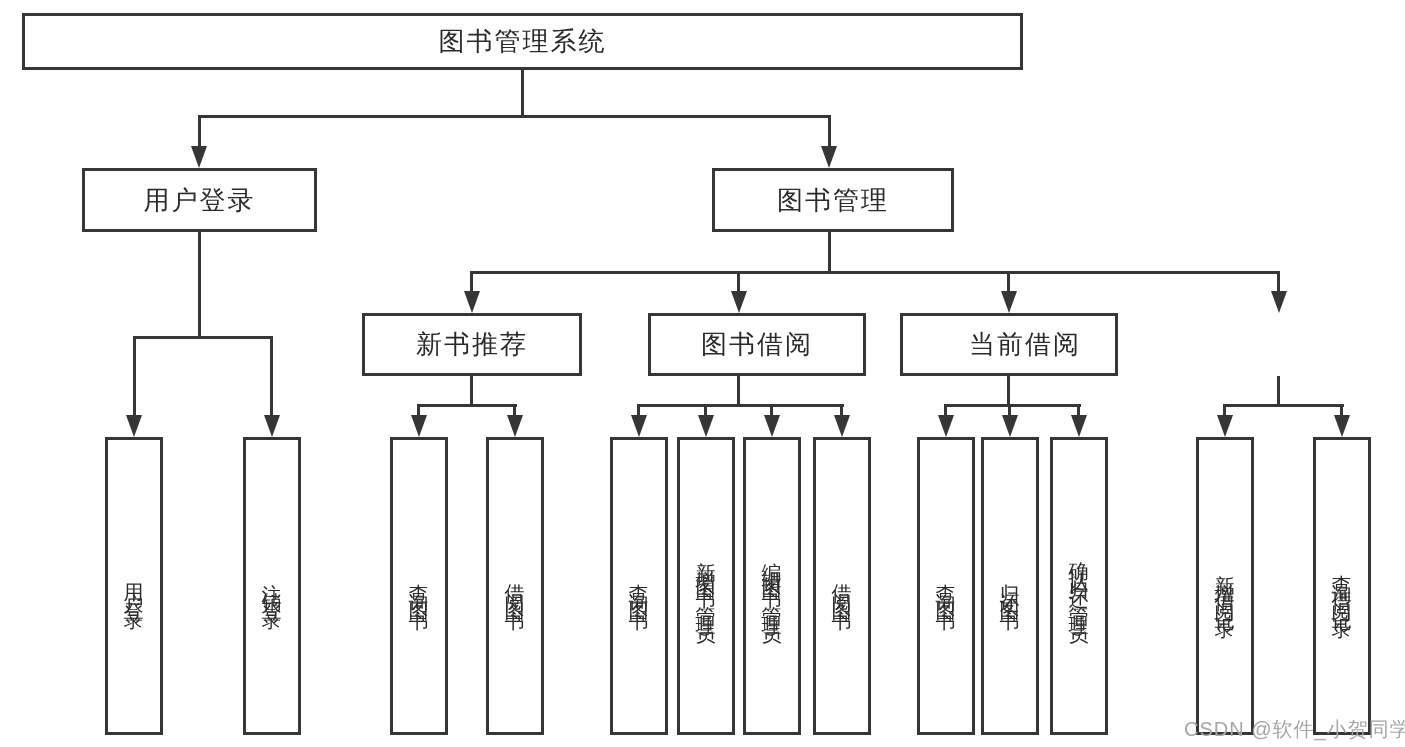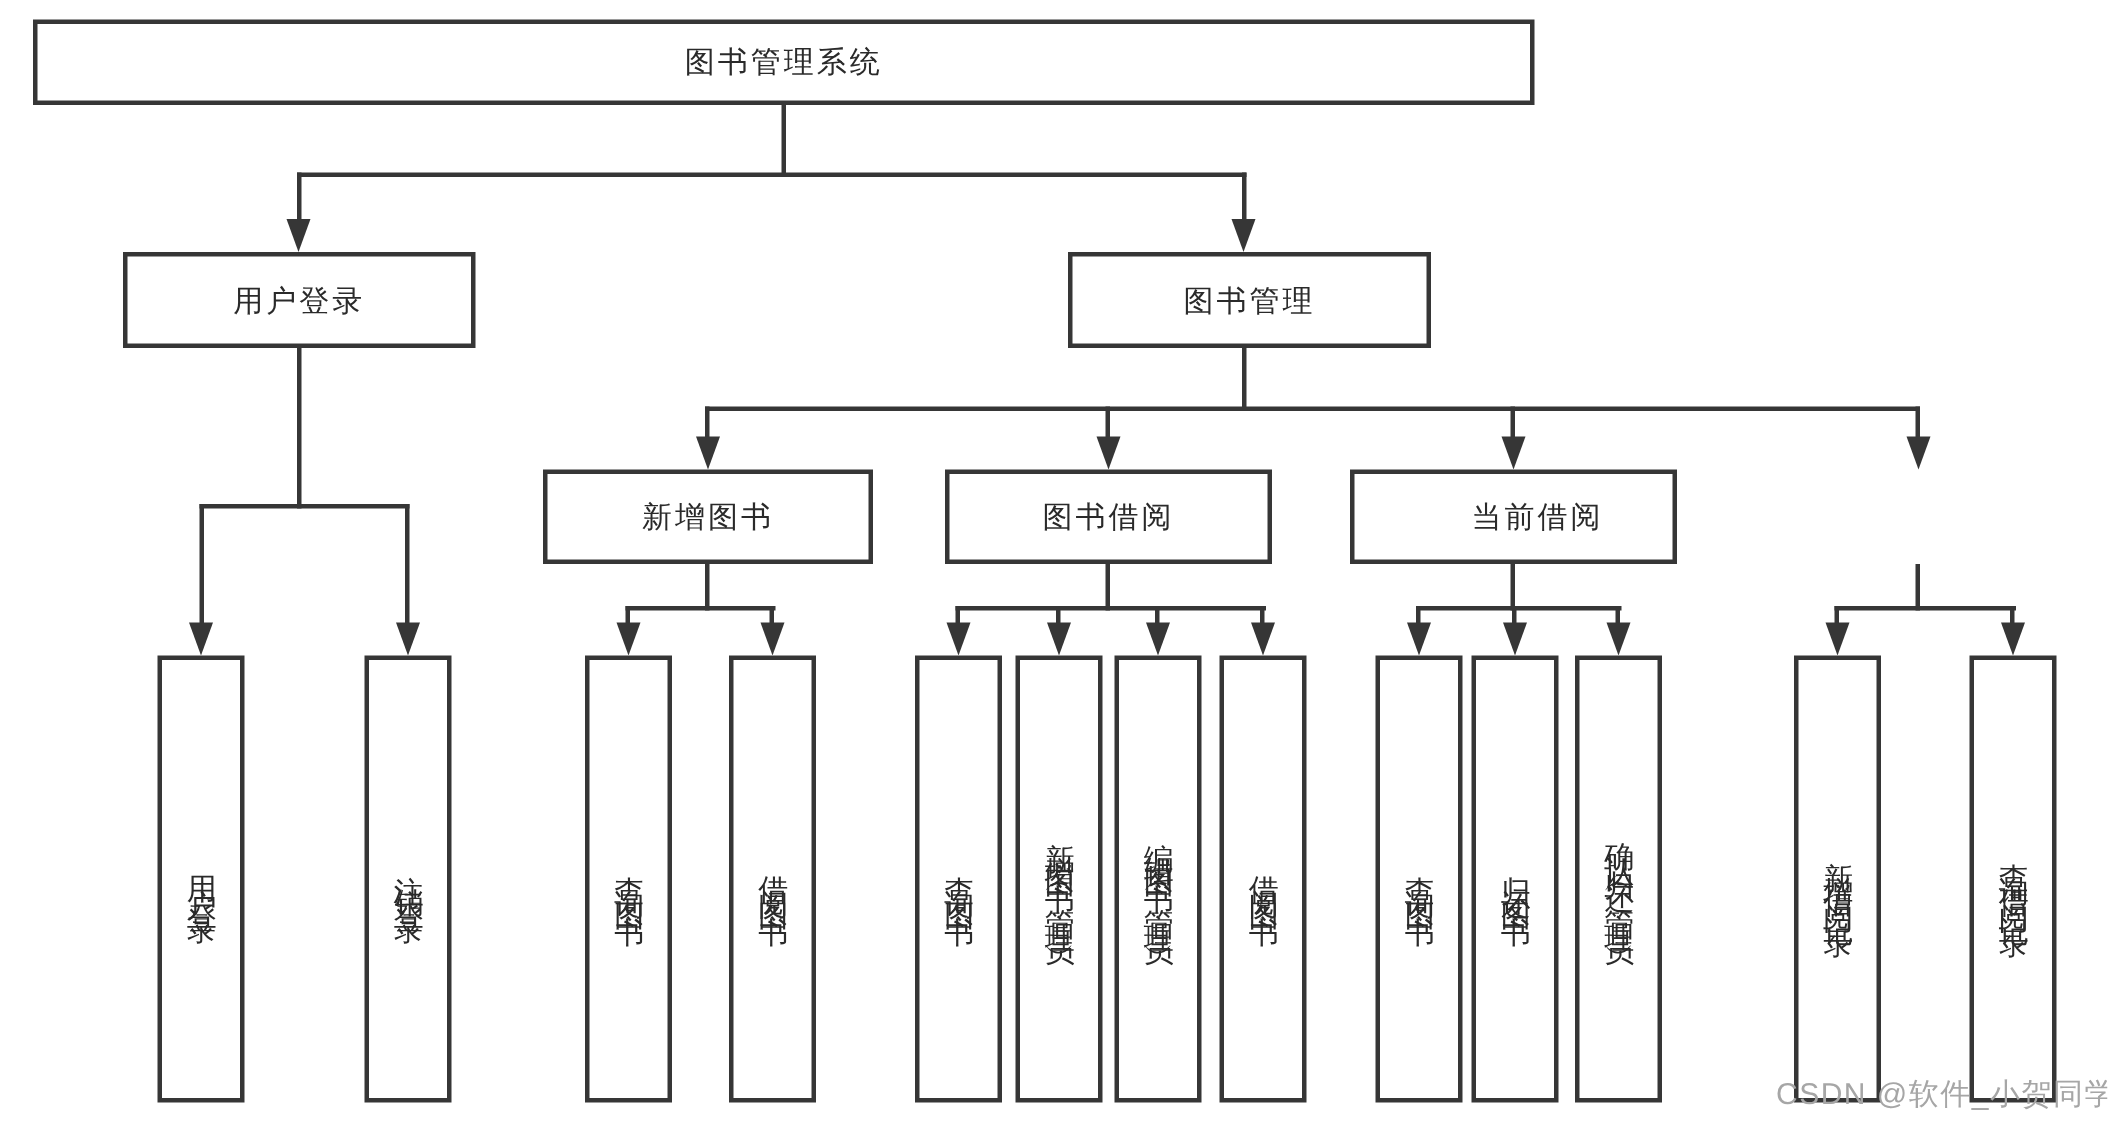--- a/index.html
+++ b/index.html
@@ -13,21 +13,21 @@
   }
   
   .box {
     position: absolute;
     box-sizing: border-box;
     border: 3px solid #363636;
     background: #ffffff;
     display: flex;
     align-items: center;
     justify-content: center;
-    font-size: 20px;
+    font-size: 26px;
     color: #2a2a2a;
     letter-spacing: 2px;
     z-index: 2;
   }
   .vbox {
     writing-mode: vertical-rl;
     text-orientation: mixed;
     letter-spacing: 9px;
     line-height: 1;
     font-size: 20px;
@@ -40,21 +40,21 @@
     border-right: 8px solid transparent;
     border-top: 22px solid #363636;
   }
   
   .p-root { left: 22px; top: 13px; width: 1001px; height: 57px; }
   
   .p-user-login { left: 82px;  top: 168px; width: 235px; height: 64px; }
   .p-book-mgmt  { left: 712px; top: 168px; width: 242px; height: 64px; }
   
   .p-new-book-rec   { left: 362px;  top: 313px; width: 220px; height: 63px; }
-  .p-book-borrow    { left: 630px;  top: 313px; width: 218px; height: 63px; }
+  .p-book-borrow    { left: 648px;  top: 313px; width: 218px; height: 63px; }
   .p-current-borrow { left: 900px;  top: 313px; width: 218px; height: 63px; padding-left: 32px; }
   .p-borrow-records { left: 1170px; top: 313px; width: 218px; height: 63px; }
   
   .leaf { top: 437px; width: 58px; height: 298px; }
   .p-l-user-login  { left: 105px; }
   .p-l-logout      { left: 243px; }
   .p-l-nbr-query   { left: 390px; }
   .p-l-nbr-borrow  { left: 486px; }
   .p-l-bb-query    { left: 610px; }
   .p-l-bb-add      { left: 677px; }
@@ -198,21 +198,21 @@
   <div class="line c-s-br1"></div>
   <div class="line c-s-br2"></div>
   <div class="arrow a-br1"></div>
   <div class="arrow a-br2"></div>
 
   <div class="box p-root">图书管理系统</div>
 
   <div class="box p-user-login">用户登录</div>
   <div class="box p-book-mgmt">图书管理</div>
 
-  <div class="box p-new-book-rec">新增图书</div>
+  <div class="box p-new-book-rec">新书推荐</div>
   <div class="box p-book-borrow">图书借阅</div>
   <div class="box p-current-borrow">当前借阅</div>
 
   <div class="box leaf vbox p-l-user-login">用户登录</div>
   <div class="box leaf vbox p-l-logout">注销登录</div>
 
   <div class="box leaf vbox p-l-nbr-query">查询图书</div>
   <div class="box leaf vbox p-l-nbr-borrow">借阅图书</div>
 
   <div class="box leaf vbox p-l-bb-query">查询图书</div>

